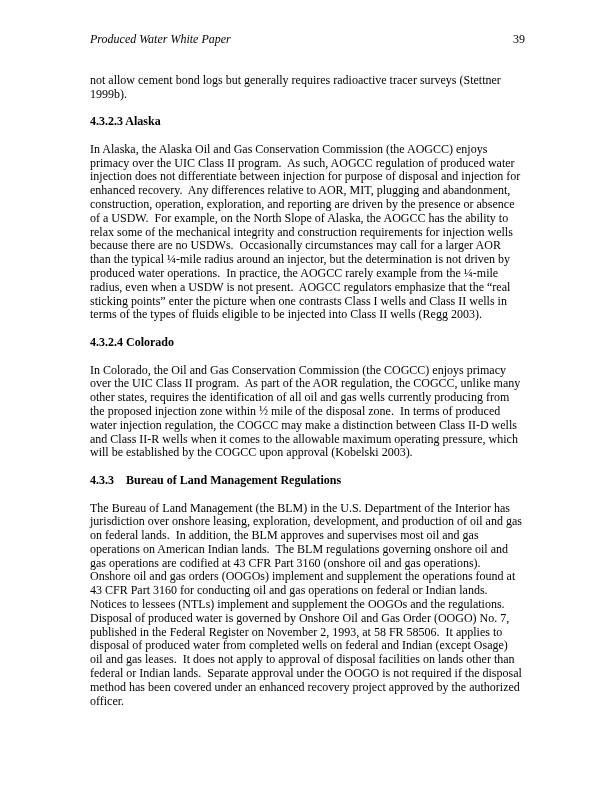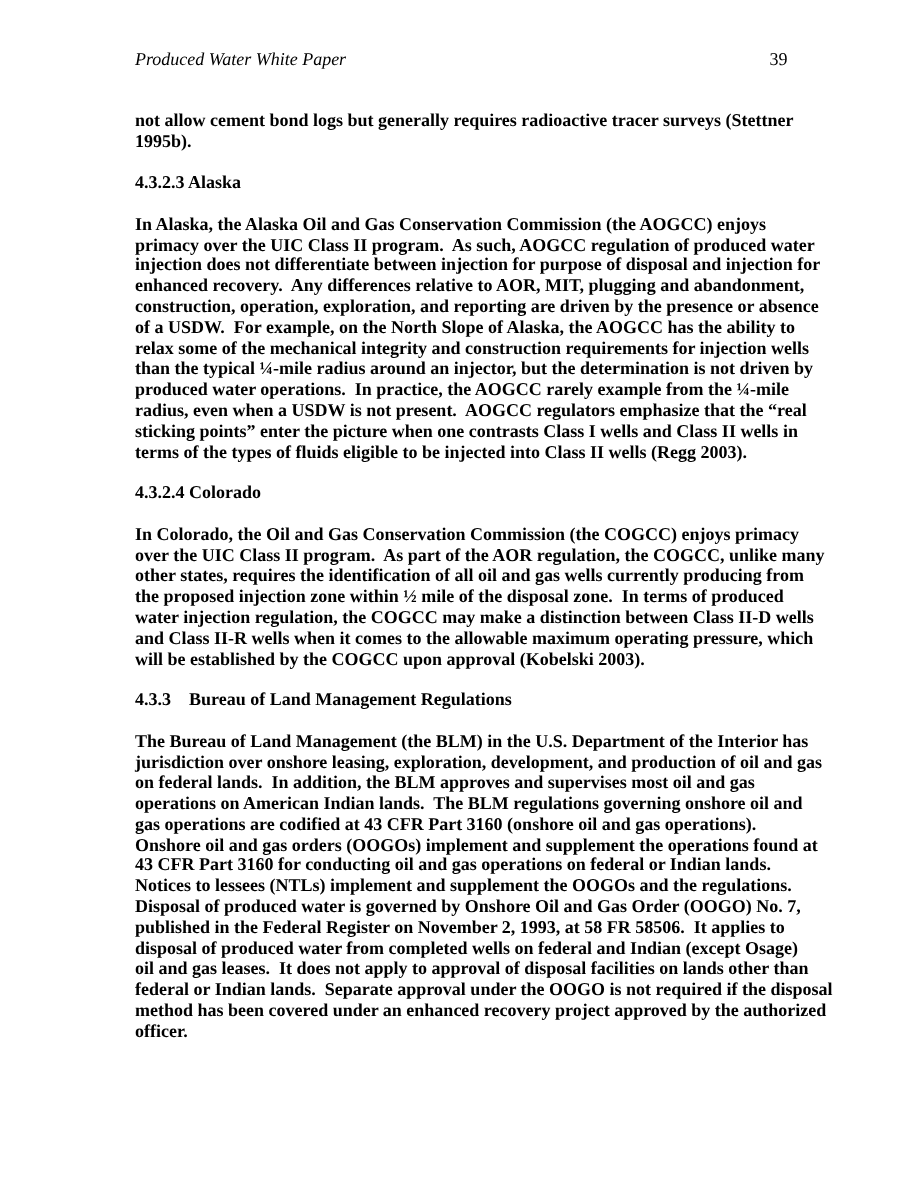--- a/index.html
+++ b/index.html
@@ -29,21 +29,20 @@
   .running-title {
     font-style: italic;
     white-space: pre;
   }
   .page-number {
     margin-right: 21px;
     white-space: pre;
   }
   .para {
     margin: 0 0 13.8px 0;
-    font-weight: bold;
   }
   .heading {
     font-weight: bold;
     margin: 0 0 13.8px 0;
     white-space: pre;
   }
   .line {
     white-space: pre;
   }
 </style>
@@ -52,33 +51,34 @@
 
 <div class="page">
 
   <div class="page-header">
     <span class="running-title">Produced Water White Paper</span>
     <span class="page-number">39</span>
   </div>
 
   <div class="para">
       <div class="line">not allow cement bond logs but generally requires radioactive tracer surveys (Stettner</div>
-      <div class="line">1995b).</div>
+      <div class="line">1999b).</div>
     </div>
 
   <div class="heading">4.3.2.3 Alaska</div>
 
   <div class="para">
       <div class="line">In Alaska, the Alaska Oil and Gas Conservation Commission (the AOGCC) enjoys</div>
       <div class="line">primacy over the UIC Class II program.  As such, AOGCC regulation of produced water</div>
       <div class="line">injection does not differentiate between injection for purpose of disposal and injection for</div>
       <div class="line">enhanced recovery.  Any differences relative to AOR, MIT, plugging and abandonment,</div>
       <div class="line">construction, operation, exploration, and reporting are driven by the presence or absence</div>
       <div class="line">of a USDW.  For example, on the North Slope of Alaska, the AOGCC has the ability to</div>
       <div class="line">relax some of the mechanical integrity and construction requirements for injection wells</div>
+      <div class="line">because there are no USDWs.  Occasionally circumstances may call for a larger AOR</div>
       <div class="line">than the typical ¼-mile radius around an injector, but the determination is not driven by</div>
       <div class="line">produced water operations.  In practice, the AOGCC rarely example from the ¼-mile</div>
       <div class="line">radius, even when a USDW is not present.  AOGCC regulators emphasize that the “real</div>
       <div class="line">sticking points” enter the picture when one contrasts Class I wells and Class II wells in</div>
       <div class="line">terms of the types of fluids eligible to be injected into Class II wells (Regg 2003).</div>
     </div>
 
   <div class="heading">4.3.2.4 Colorado</div>
 
   <div class="para">

